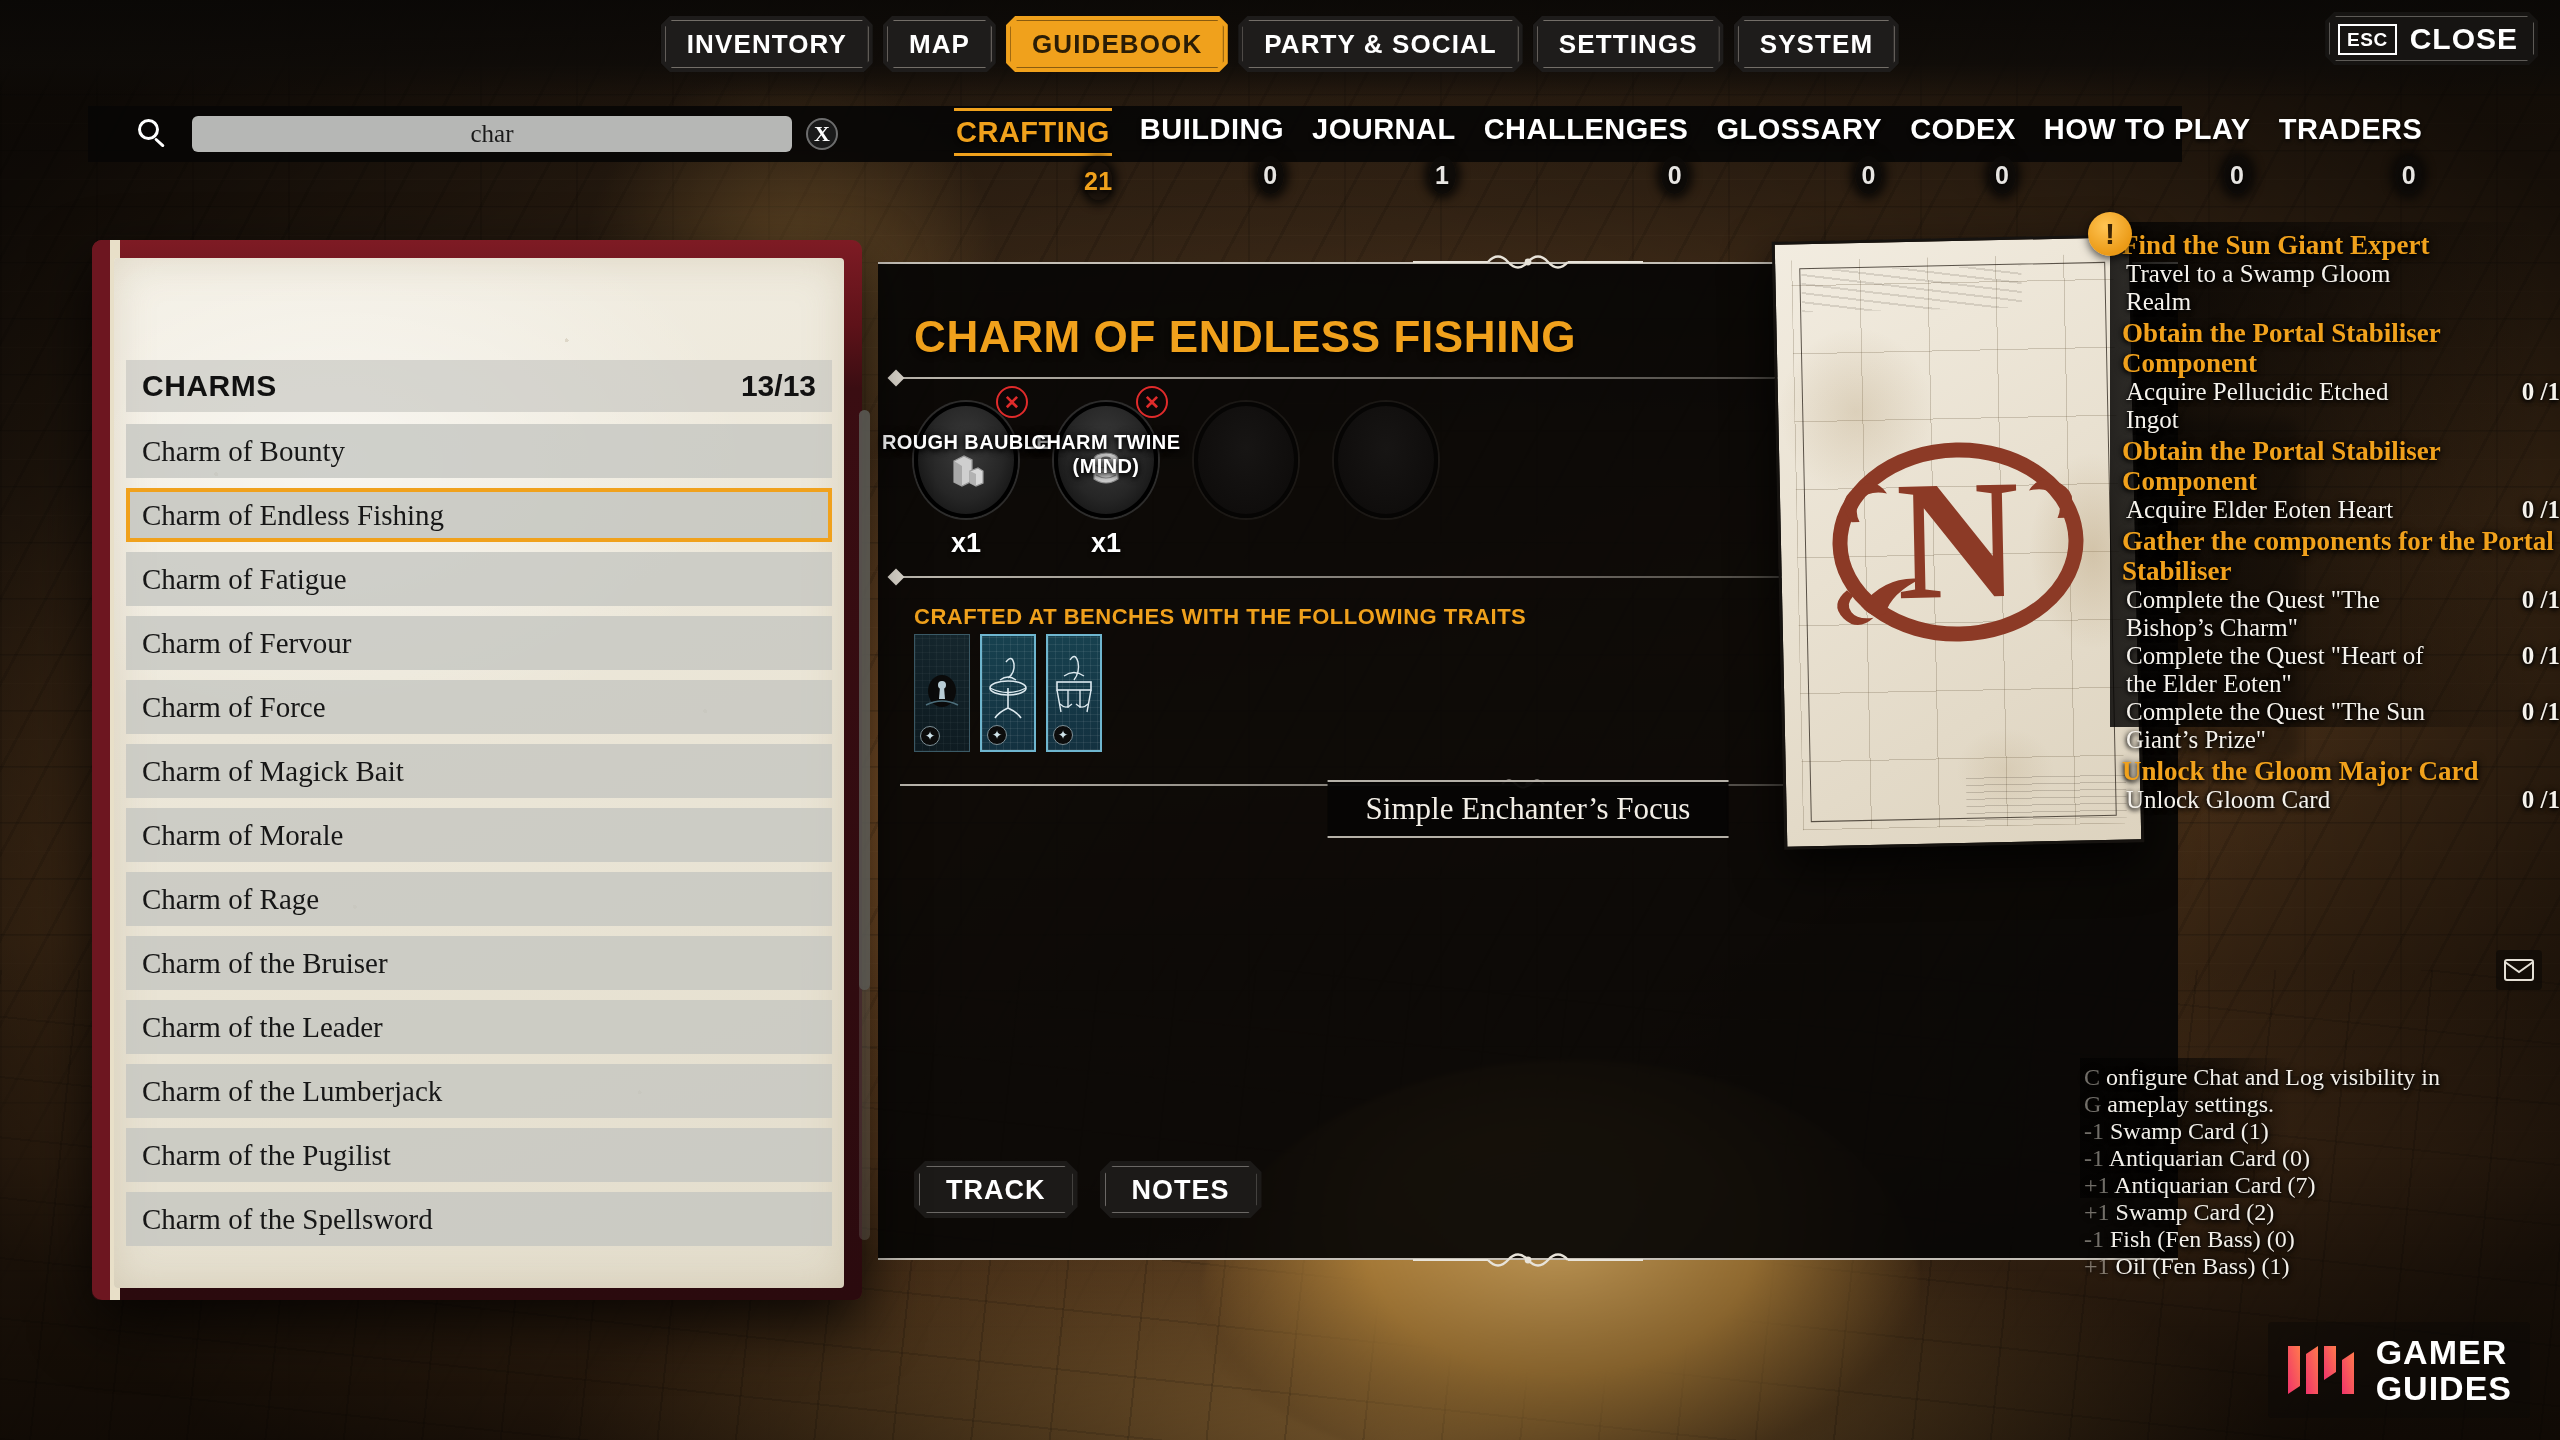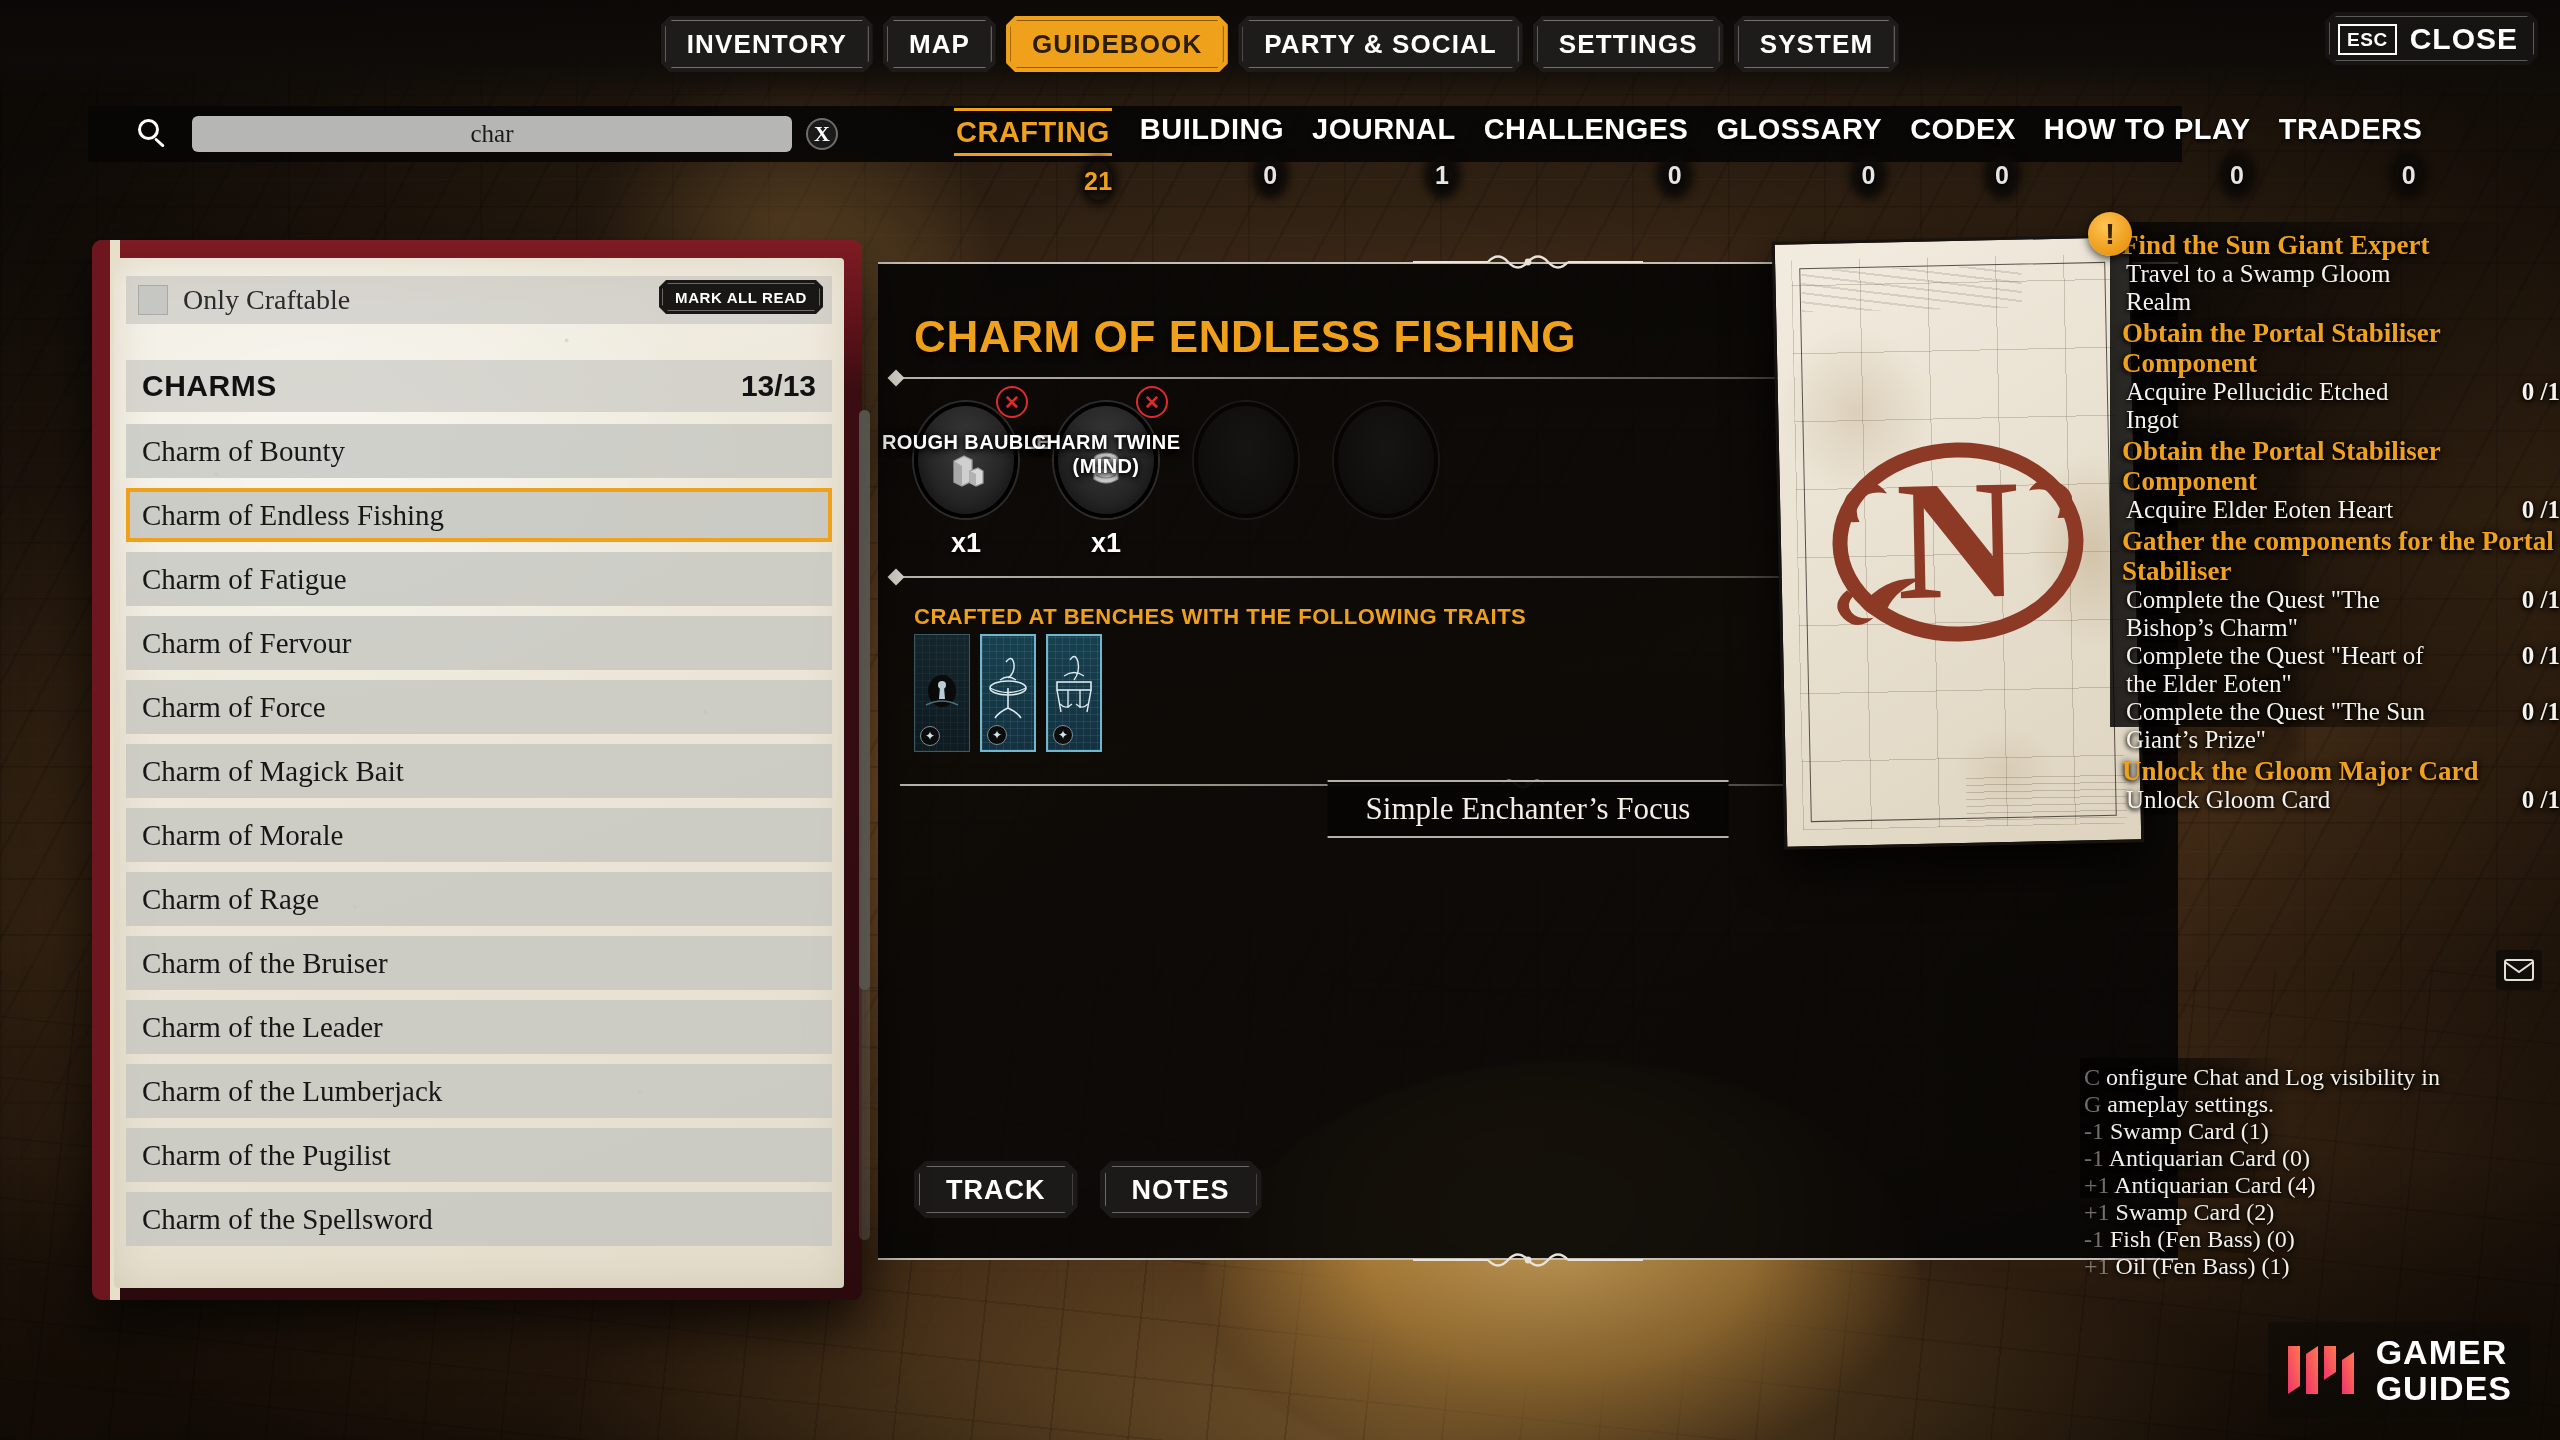--- a/index.html
+++ b/index.html
@@ -523,25 +523,20 @@
       <span class="lbl">TRADERS</span>
       <span class="badge">0</span>
     </div>
   </div>
 
 <div id="book">
   <div id="bookedge"></div>
   <div id="page">
     <div class="speck"></div>
 
-    <div id="toprow">
-      <div id="onlycraft-box"></div>
-      <div id="onlycraft-lbl">Only Craftable</div>
-      <div id="markallread">MARK ALL READ</div>
-    </div>
 
     <div id="cat-header">
       <span class="nm">CHARMS</span>
       <span class="ct">13/13</span>
     </div>
 
     <div id="list">
         <div class="row">Charm of Bounty</div>
         <div class="row sel">Charm of Endless Fishing</div>
         <div class="row">Charm of Fatigue</div>
@@ -727,21 +722,21 @@
     <rect x="1" y="1" width="28" height="20" rx="2" fill="none" stroke="#e5e0d6" stroke-width="2"></rect>
     <path d="M1 3 L15 13 L29 3" fill="none" stroke="#e5e0d6" stroke-width="2"></path>
   </svg>
 </div>
 
 <div id="chatlog">
     <div class="chatline"><span class="pfx">C </span><span>onfigure Chat and Log visibility in</span></div>
     <div class="chatline"><span class="pfx">G </span><span>ameplay settings.</span></div>
     <div class="chatline"><span class="pfx">-1 </span><span>Swamp Card (1)</span></div>
     <div class="chatline"><span class="pfx">-1 </span><span>Antiquarian Card (0)</span></div>
-    <div class="chatline"><span class="pfx">+1 </span><span>Antiquarian Card (4)</span></div>
+    <div class="chatline"><span class="pfx">+1 </span><span>Antiquarian Card (7)</span></div>
     <div class="chatline"><span class="pfx">+1 </span><span>Swamp Card (2)</span></div>
     <div class="chatline"><span class="pfx">-1 </span><span>Fish (Fen Bass) (0)</span></div>
     <div class="chatline"><span class="pfx">+1 </span><span>Oil (Fen Bass) (1)</span></div>
   </div>
 
 <div id="watermark">
   <svg width="72" height="56" viewBox="0 0 72 56">
     <defs>
       <linearGradient id="gg" x1="0" y1="1" x2="1" y2="0">
         <stop offset="0" stop-color="#f0336b"></stop>

